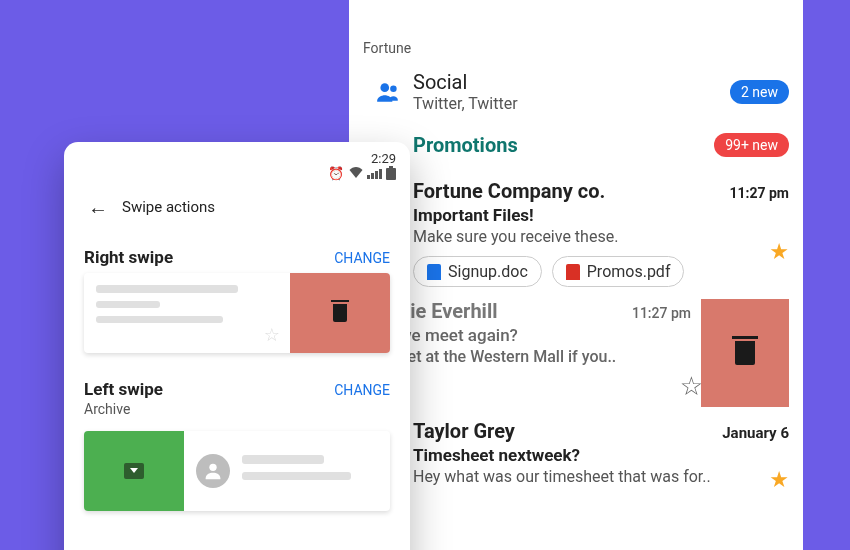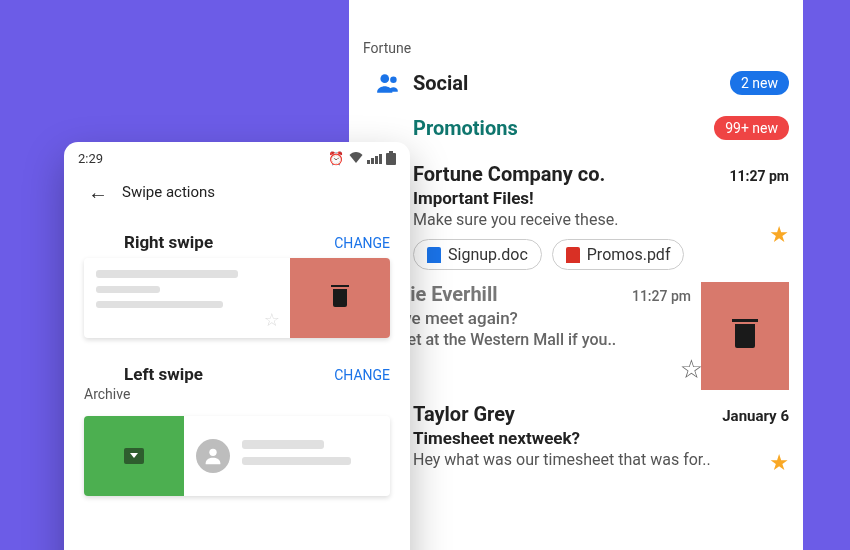--- a/index.html
+++ b/index.html
@@ -29,21 +29,21 @@
     align-items: center;
     padding: 4px 14px 10px 14px;
   }
   .social-icon {
     width: 50px;
     display: flex;
     justify-content: center;
     color: #1a73e8;
   }
   .social-text { flex: 1; }
-  .social-title { font-size: 20px; font-weight: 700; color: #222; }
+  .social-title { font-size: 20px; font-weight: 400; color: #222; }
   .social-sub { font-size: 16px; color: #555; }
   .badge {
     border-radius: 14px;
     color: #fff;
     font-size: 14px;
     font-weight: 400;
     padding: 4px 11px;
   }
   .badge.blue { background: #1a73e8; }
   .badge.green { background: #ef4444; }
@@ -123,37 +123,37 @@
     background: #fff;
     border-radius: 14px 14px 0 0;
     box-shadow: 0 16px 40px rgba(0,0,0,0.28);
   }
   .status-bar {
     display: flex;
     align-items: flex-end;
     padding: 9px 14px 2px 14px;
     font-size: 13px;
     color: #333;
+    flex-direction: column;
   }
   .status-time { flex: 1; }
   .status-icons { display: flex; gap: 4px; align-items: center; font-size: 13px; color: #444; }
   .header-row {
     display: flex;
     align-items: center;
     gap: 14px;
     padding: 12px 18px 24px 24px;
     font-size: 15px;
     color: #222;
   }
   .back-arrow { font-size: 20px; font-weight: 800; }
   .section-head {
     display: flex;
     align-items: baseline;
     padding: 4px 20px 2px 20px;
-    margin-left: 40px;
   }
   .section-title { flex:1; font-size: 17px; font-weight: 700; color: #222; }
   .section-sub { padding: 0 20px 10px 20px; font-size: 14px; color: #555; }
   .change-btn { color: #1a73e8; font-size: 14px; font-weight: 400; }
   .card {
     margin: 4px 20px 22px 20px;
     background: #fff;
     border-radius: 4px;
     box-shadow: 0 2px 5px rgba(0,0,0,0.14);
     height: 80px;
@@ -220,20 +220,21 @@
     <div class="social-icon">
       <svg class="svg-icon" width="26" height="26" viewBox="0 0 24 24" fill="#1a73e8">
           <circle cx="9" cy="8" r="4"></circle>
           <circle cx="17" cy="9" r="3"></circle>
           <path d="M2 20c0-3 4-5 7-5s7 2 7 5v1H2z"></path>
           <path d="M16 20v-1c0-1.5 2-3 4-3s4 1.5 4 3v1z" transform="translate(-3 0)"></path>
         </svg>
     </div>
     <div class="social-text">
       <div class="social-title">Social</div>
+      <div class="social-sub">Twitter, Twitter</div>
     </div>
     <div class="badge blue">2 new</div>
   </div>
 
   <div class="promo-row">
     <div class="promo-title">Promotions</div>
     <div class="badge green">99+ new</div>
   </div>
 
   <div class="email-item">

